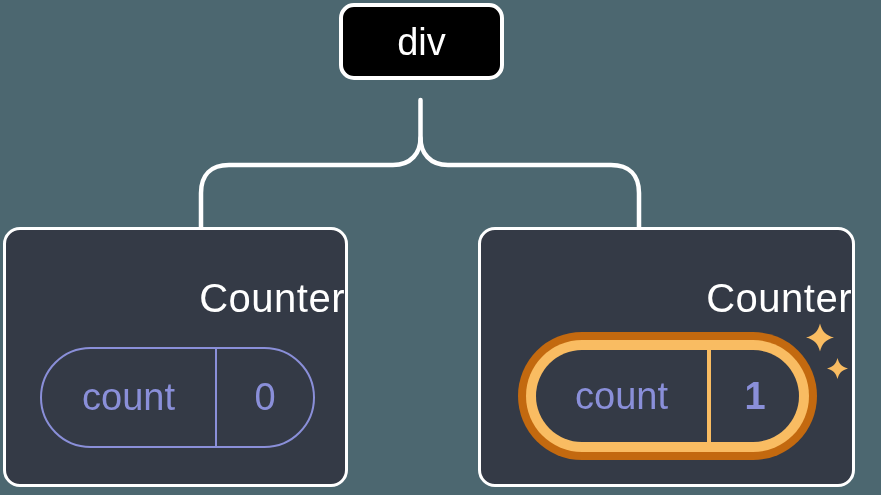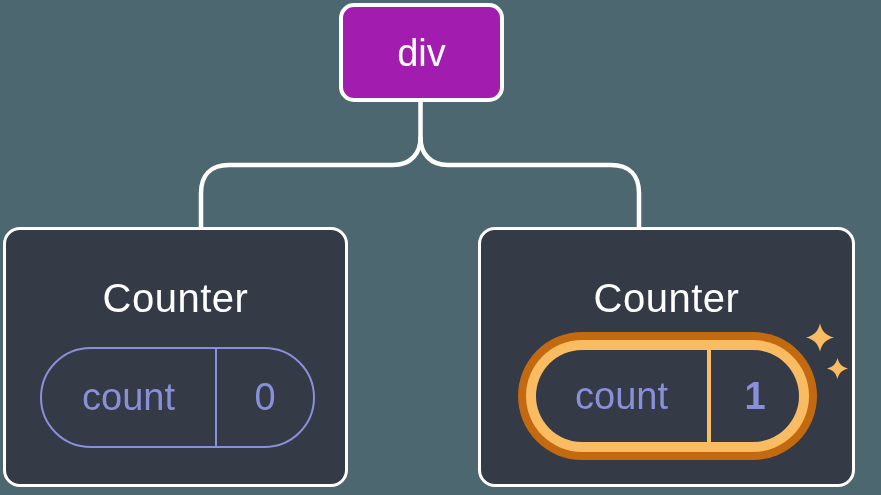--- a/index.html
+++ b/index.html
@@ -4,38 +4,38 @@
 <style>
   html,body { margin:0; padding:0; background:#4C6770; }
   .stage {
     position:relative; width:881px; height:495px; overflow:hidden;
     background:#4C6770;
     font-family:"Liberation Sans", sans-serif;
   }
   .connector { position:absolute; left:0; top:0; width:881px; height:495px; pointer-events:none; }
 
   .node-root {
-    position:absolute; left:339px; top:3px; width:165px; height:99px;
-    box-sizing:border-box; background:#a21caf;
+    position:absolute; left:339px; top:3px; width:165px; height:77px;
+    box-sizing:border-box; background:#000000;
     border:4px solid #FFFFFF; border-radius:15px;
     display:flex; align-items:center; justify-content:center;
     color:#FFFFFF; font-size:38px; line-height:1;
   }
 
   .card {
     position:absolute; top:227px; height:260px;
     box-sizing:border-box; background:#343A46;
     border:3px solid #FFFFFF; border-radius:17px;
   }
   .card-left  { left:3px;   width:345px; }
   .card-right { left:478px; width:377px; }
 
   .card-title {
     position:absolute; left:0; right:0; top:48px;
-    text-align:center; color:#FFFFFF;
+    text-align:right; color:#FFFFFF;
     font-size:40px; font-weight:500; line-height:1; letter-spacing:0.5px;
   }
 
   
   .pill-plain {
     position:absolute; left:34px; top:117px; width:275px; height:101px;
     box-sizing:border-box; border:2.5px solid #8A8FD9; border-radius:51px;
     display:flex; align-items:stretch; overflow:hidden;
   }
   .pill-plain .pill-key {

